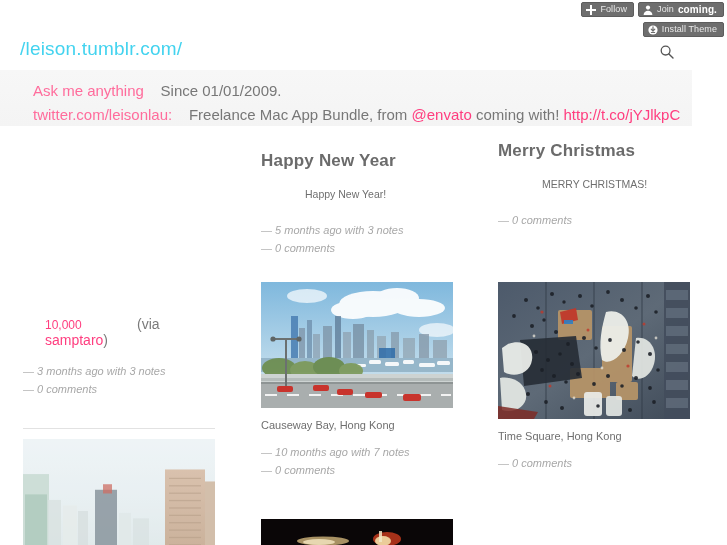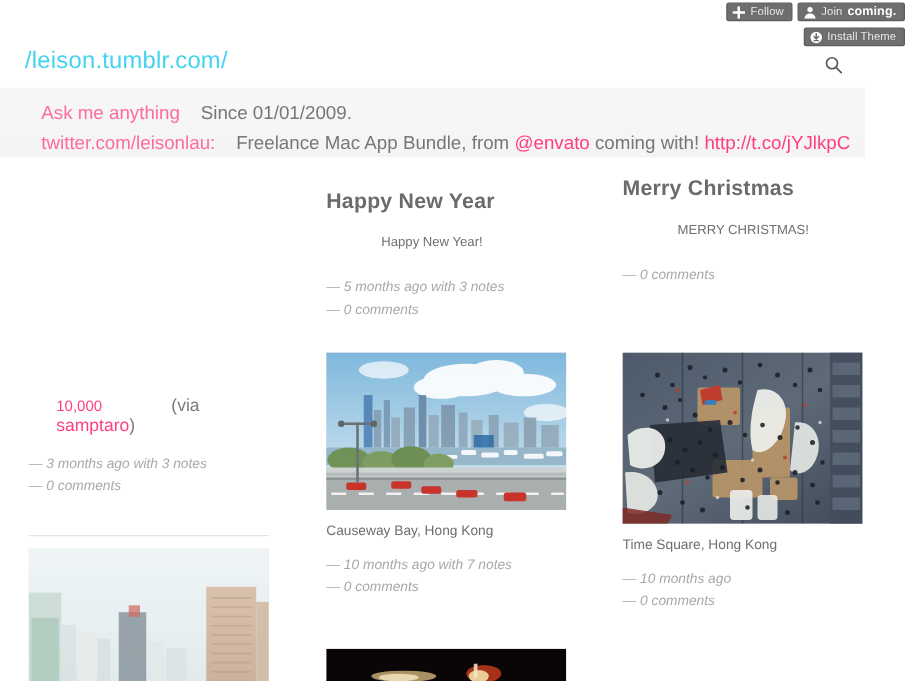--- a/index.html
+++ b/index.html
@@ -530,20 +530,19 @@
         </g>
         <g fill="#e8e4d8" opacity=".75">
           <circle cx="36" cy="54" r="1.4"></circle>
             <circle cx="104" cy="86" r="1.4"></circle>
             <circle cx="158" cy="56" r="1.4"></circle>
           <circle cx="76" cy="116" r="1.4"></circle>
         </g>
       </svg>
       <div class="photo-cap">Time Square, Hong Kong</div>
       <div class="post-meta">
-        <div><span class="mdash">—</span> <span class="meta-link">10 months ago</span></div>
         <div><span class="mdash">—</span> <span class="meta-link">0 comments</span></div>
       </div>
     </div>
 
   </div>
 
 </div>
 
 </body></html>

